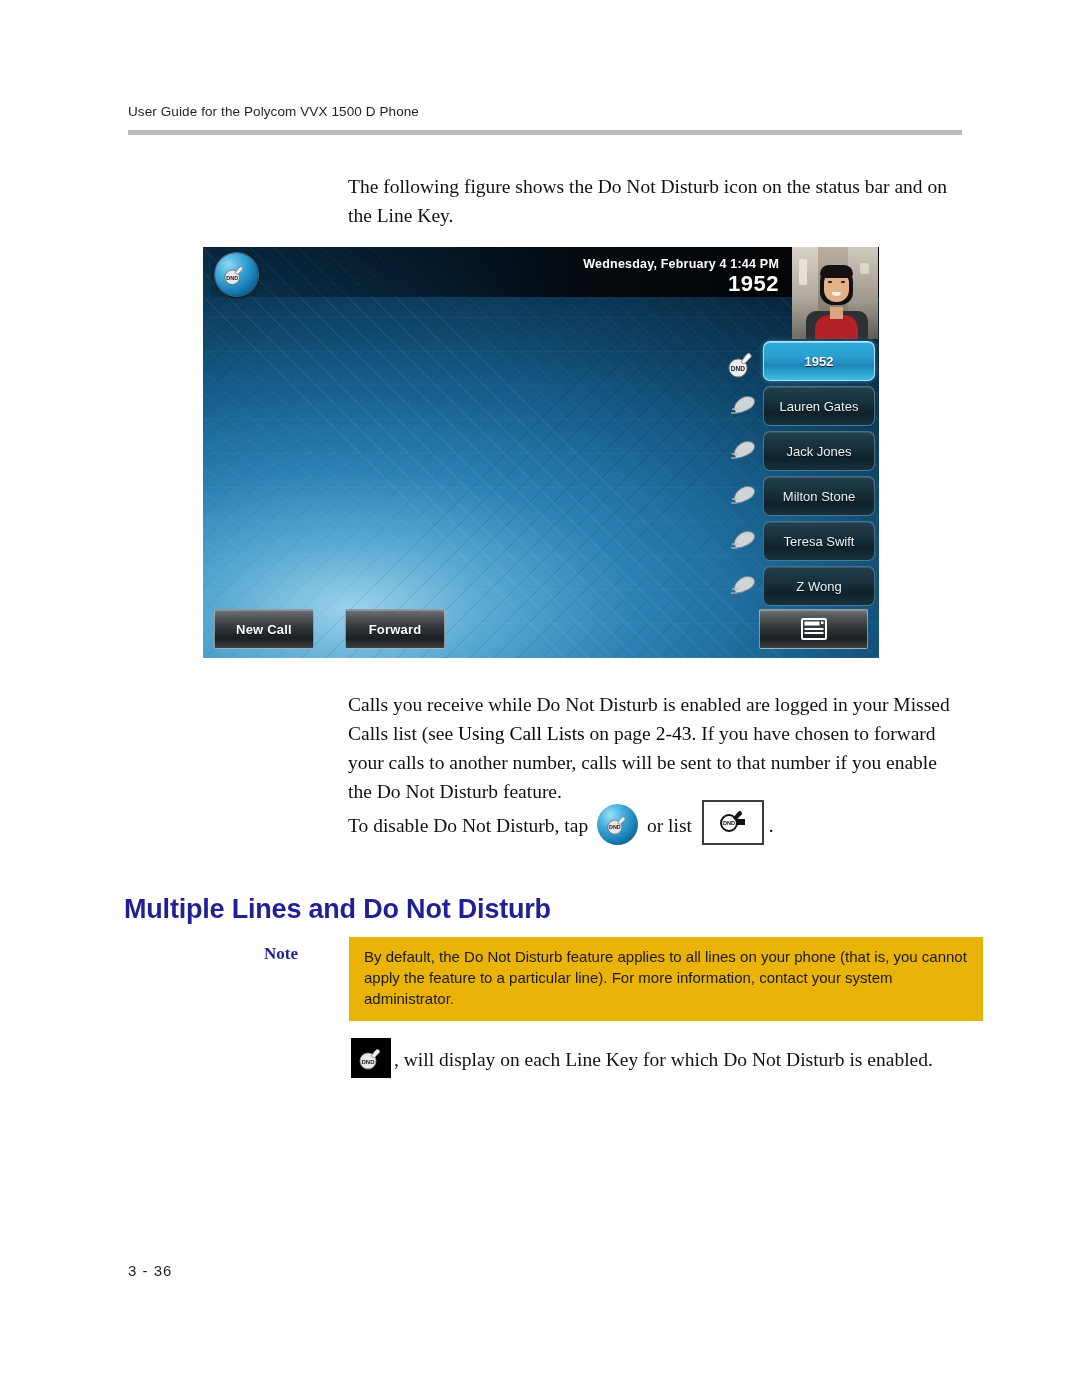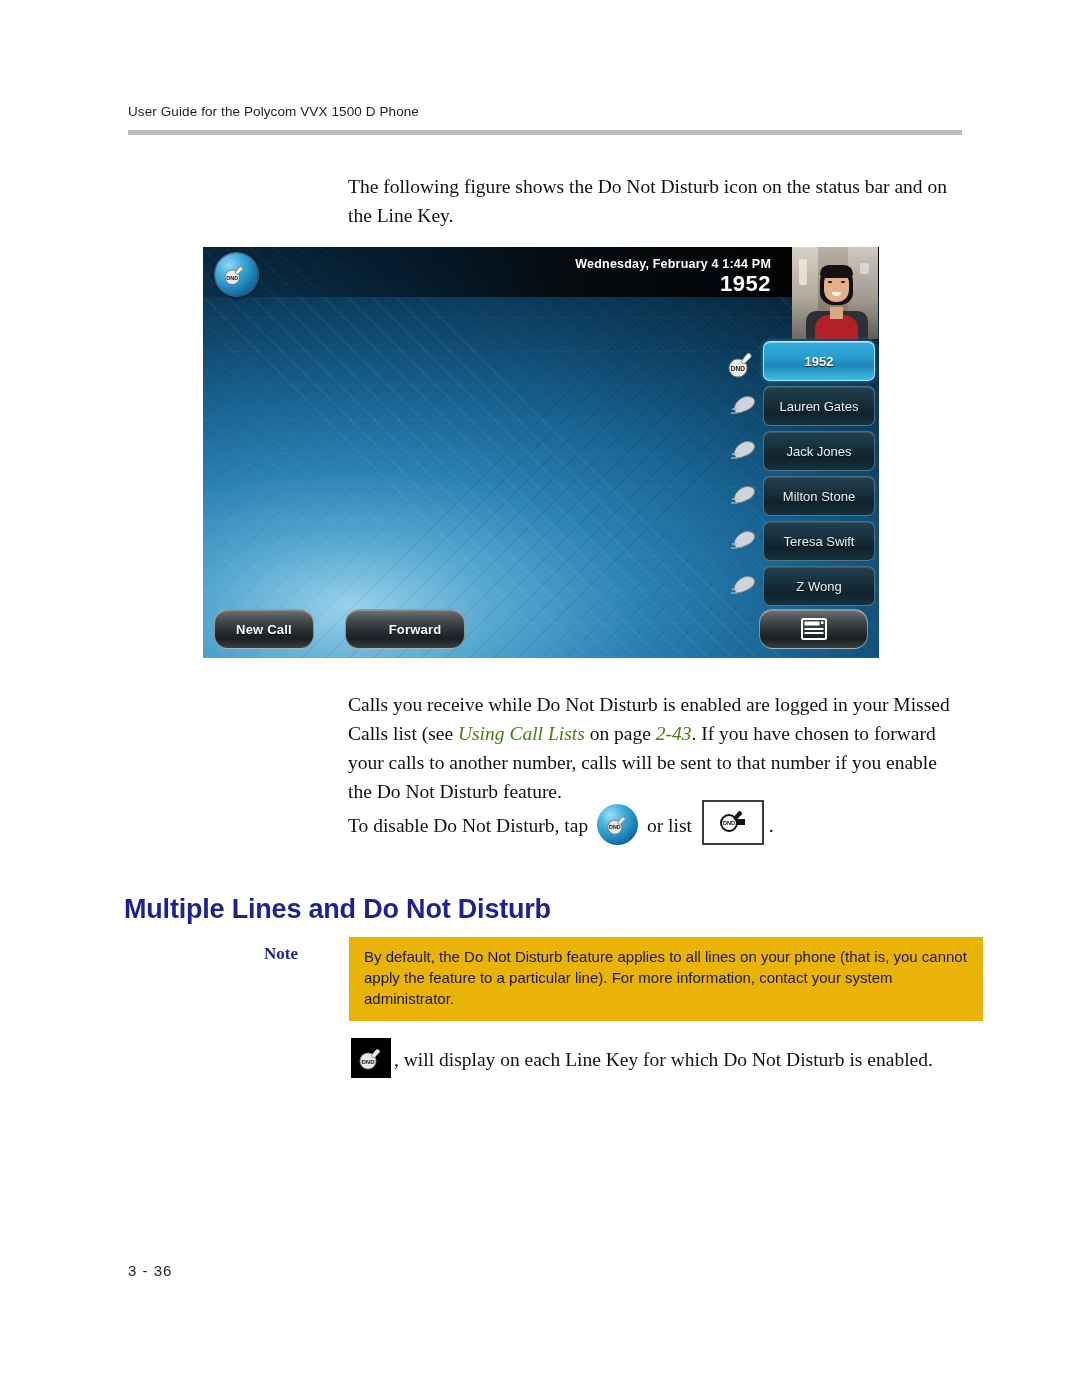--- a/index.html
+++ b/index.html
@@ -40,21 +40,21 @@
   .para {
     position: absolute;
     left: 348px;
     width: 614px;
     font-family: "Liberation Serif", serif;
     font-size: 19.5px;
     line-height: 29px;
     color: #111111;
   }
   .para.loose { line-height: 39px; }
-  .link { color: #4d7c0f; font-style: italic; }
+  .link { color: #000000; }
 
   
   .figure {
     position: absolute;
     left: 203px;
     top: 247px;
     width: 676px;
     height: 411px;
     background:
       radial-gradient(120% 95% at 22% 88%, #9ad2ec 0%, #58a9d2 17%, #2b80b4 36%, #17618f 56%, #0e4469 74%, #0a2e49 90%, #071f33 100%);
@@ -67,21 +67,21 @@
     background-image:
       repeating-linear-gradient(45deg, rgba(255,255,255,0.055) 0 1px, transparent 1px 17px),
       repeating-linear-gradient(-45deg, rgba(0,0,0,0.07) 0 1px, transparent 1px 17px),
       repeating-linear-gradient(0deg, rgba(255,255,255,0.03) 0 1px, transparent 1px 34px);
     pointer-events: none;
   }
 
   
   .statusbar {
     position: absolute;
-    left: 0; top: 0;
+    left: 8px; top: 0;
     width: 676px; height: 50px;
     background: linear-gradient(to right, rgba(4,20,33,0.20) 0%, rgba(3,14,24,0.72) 35%, #050b10 54%, #000000 100%);
   }
   .status-text {
     position: absolute;
     right: 108px;
     top: 10px;
     font-family: "Liberation Sans", sans-serif;
     font-size: 12.5px;
     font-weight: bold;
@@ -229,30 +229,30 @@
     position: absolute;
     left: 11px;
     bottom: 11px;
     right: 11px;
     height: 38px;
   }
   .softkey {
     position: absolute;
     top: 0;
     height: 38px;
-    border-radius: 14px;
+    border-radius: 2px;
     background: linear-gradient(to bottom, #6e7478 0%, #4b5154 22%, #2d3234 52%, #1b1f21 75%, #3a4044 100%);
     border: 1px solid rgba(215,230,238,0.55);
     box-shadow: inset 0 1px 0 rgba(255,255,255,0.22);
     display: flex;
     align-items: center;
     justify-content: center;
   }
   .sk-newcall { left: 0; width: 98px; }
-  .sk-forward { left: 131px; width: 98px; padding-left: 20px; }
+  .sk-forward { left: 131px; width: 98px; }
   .sk-menu    { right: 0;  width: 107px; }
   .sk-label {
     font-family: "Liberation Sans", sans-serif;
     font-size: 13px;
     font-weight: bold;
     color: #ffffff;
     text-shadow: 0 1px 1px rgba(0,0,0,0.85);
     letter-spacing: 0.2px;
   }
 

